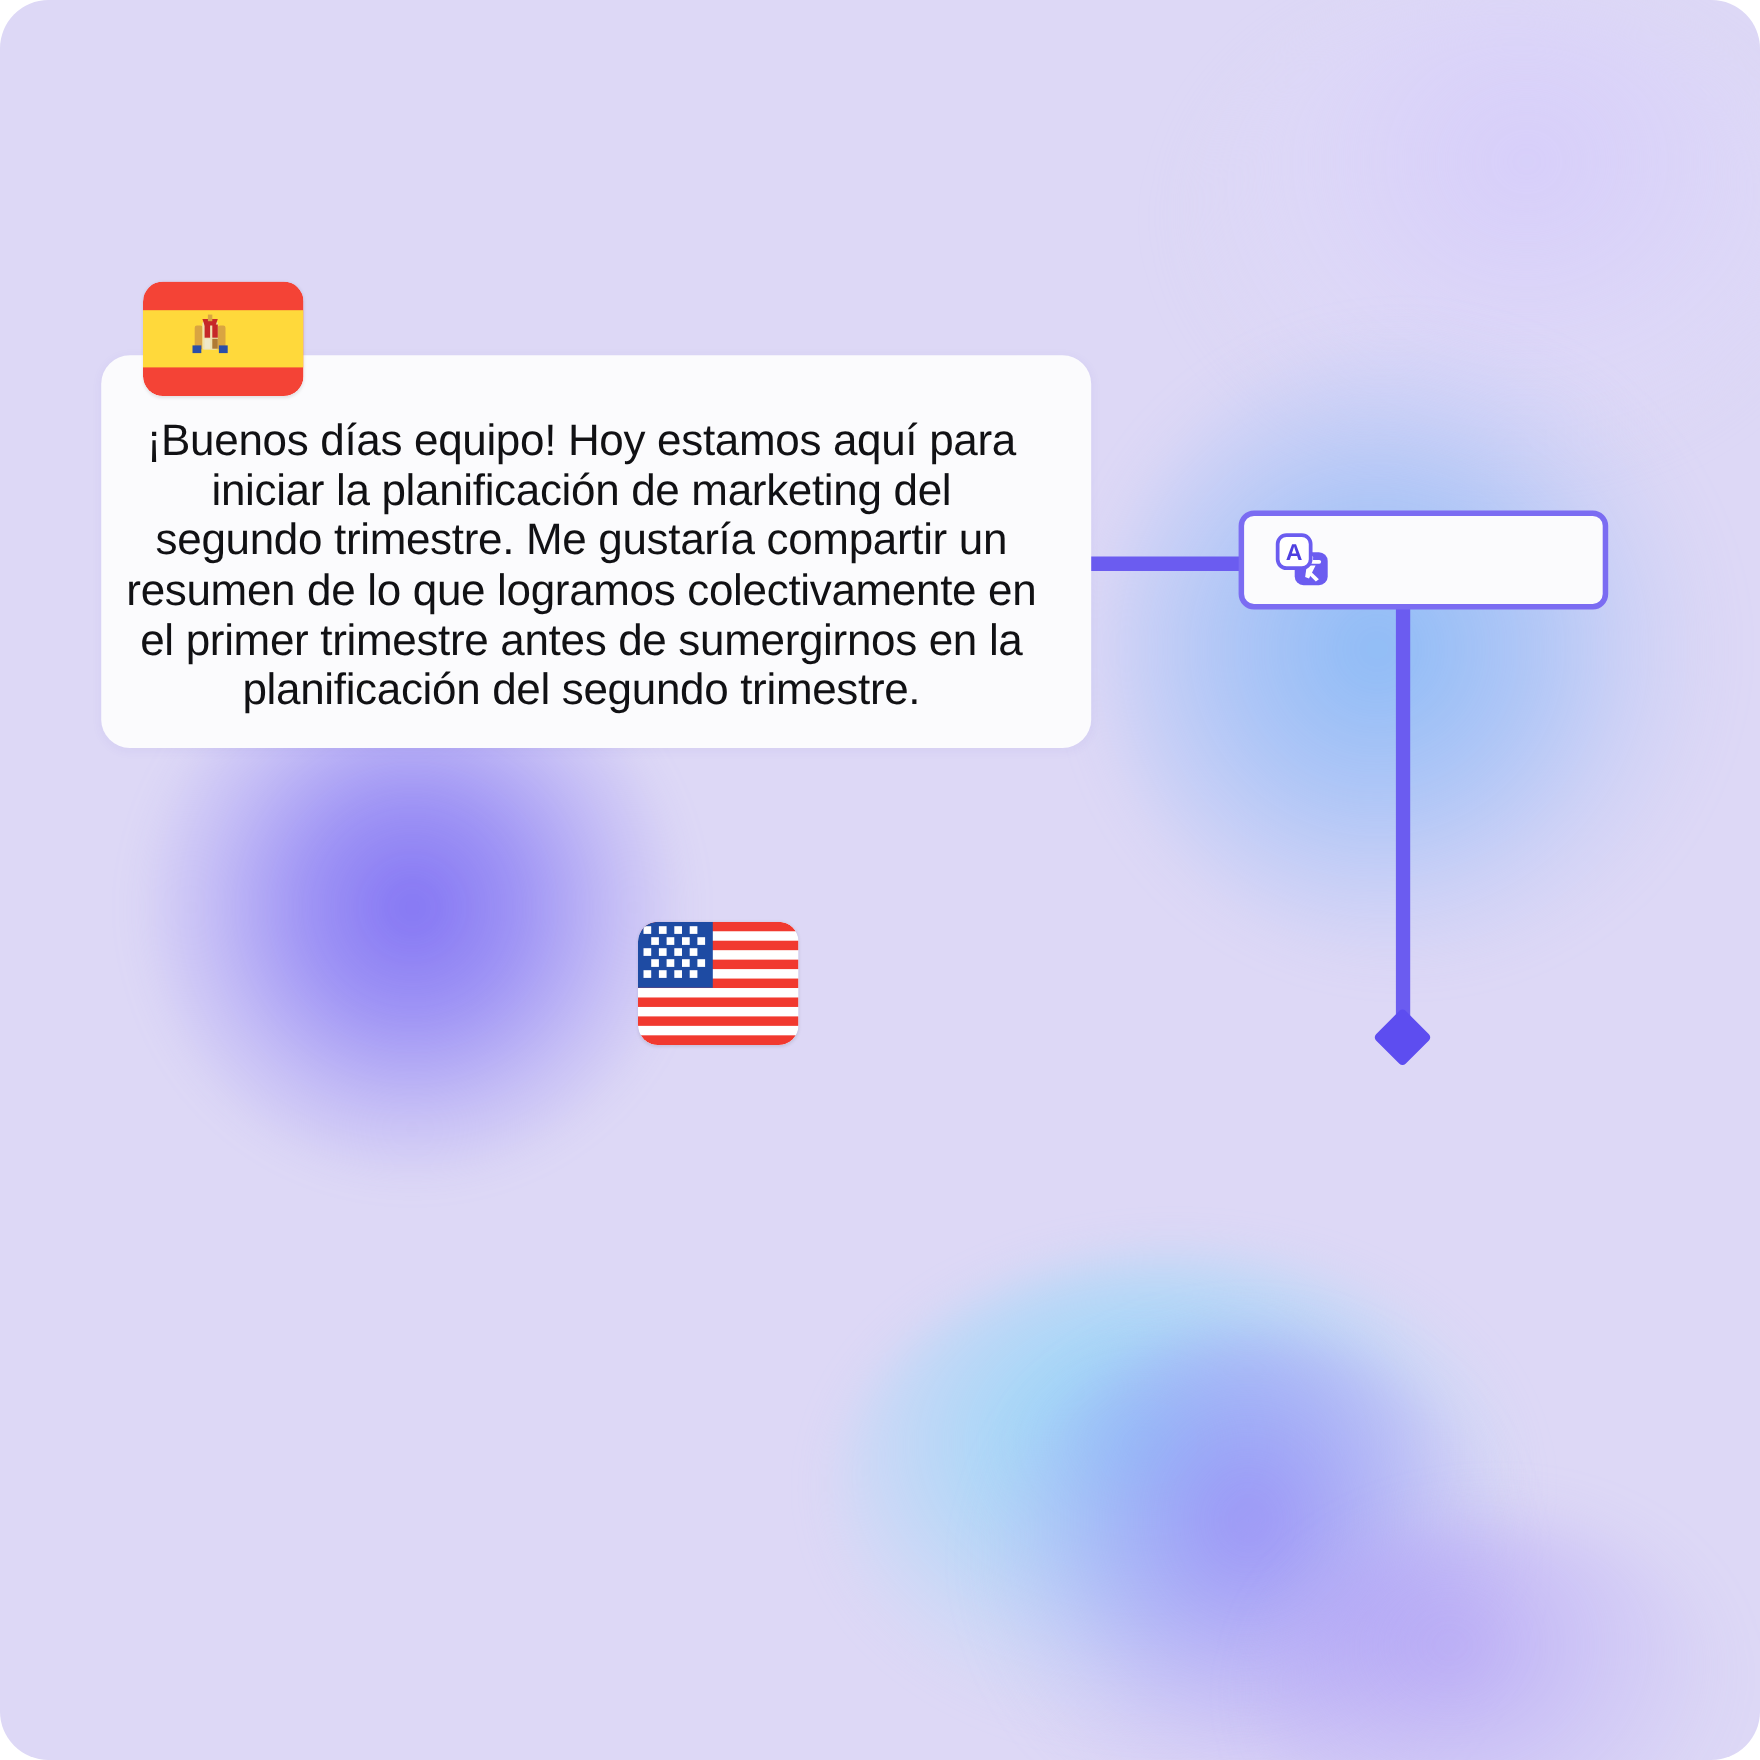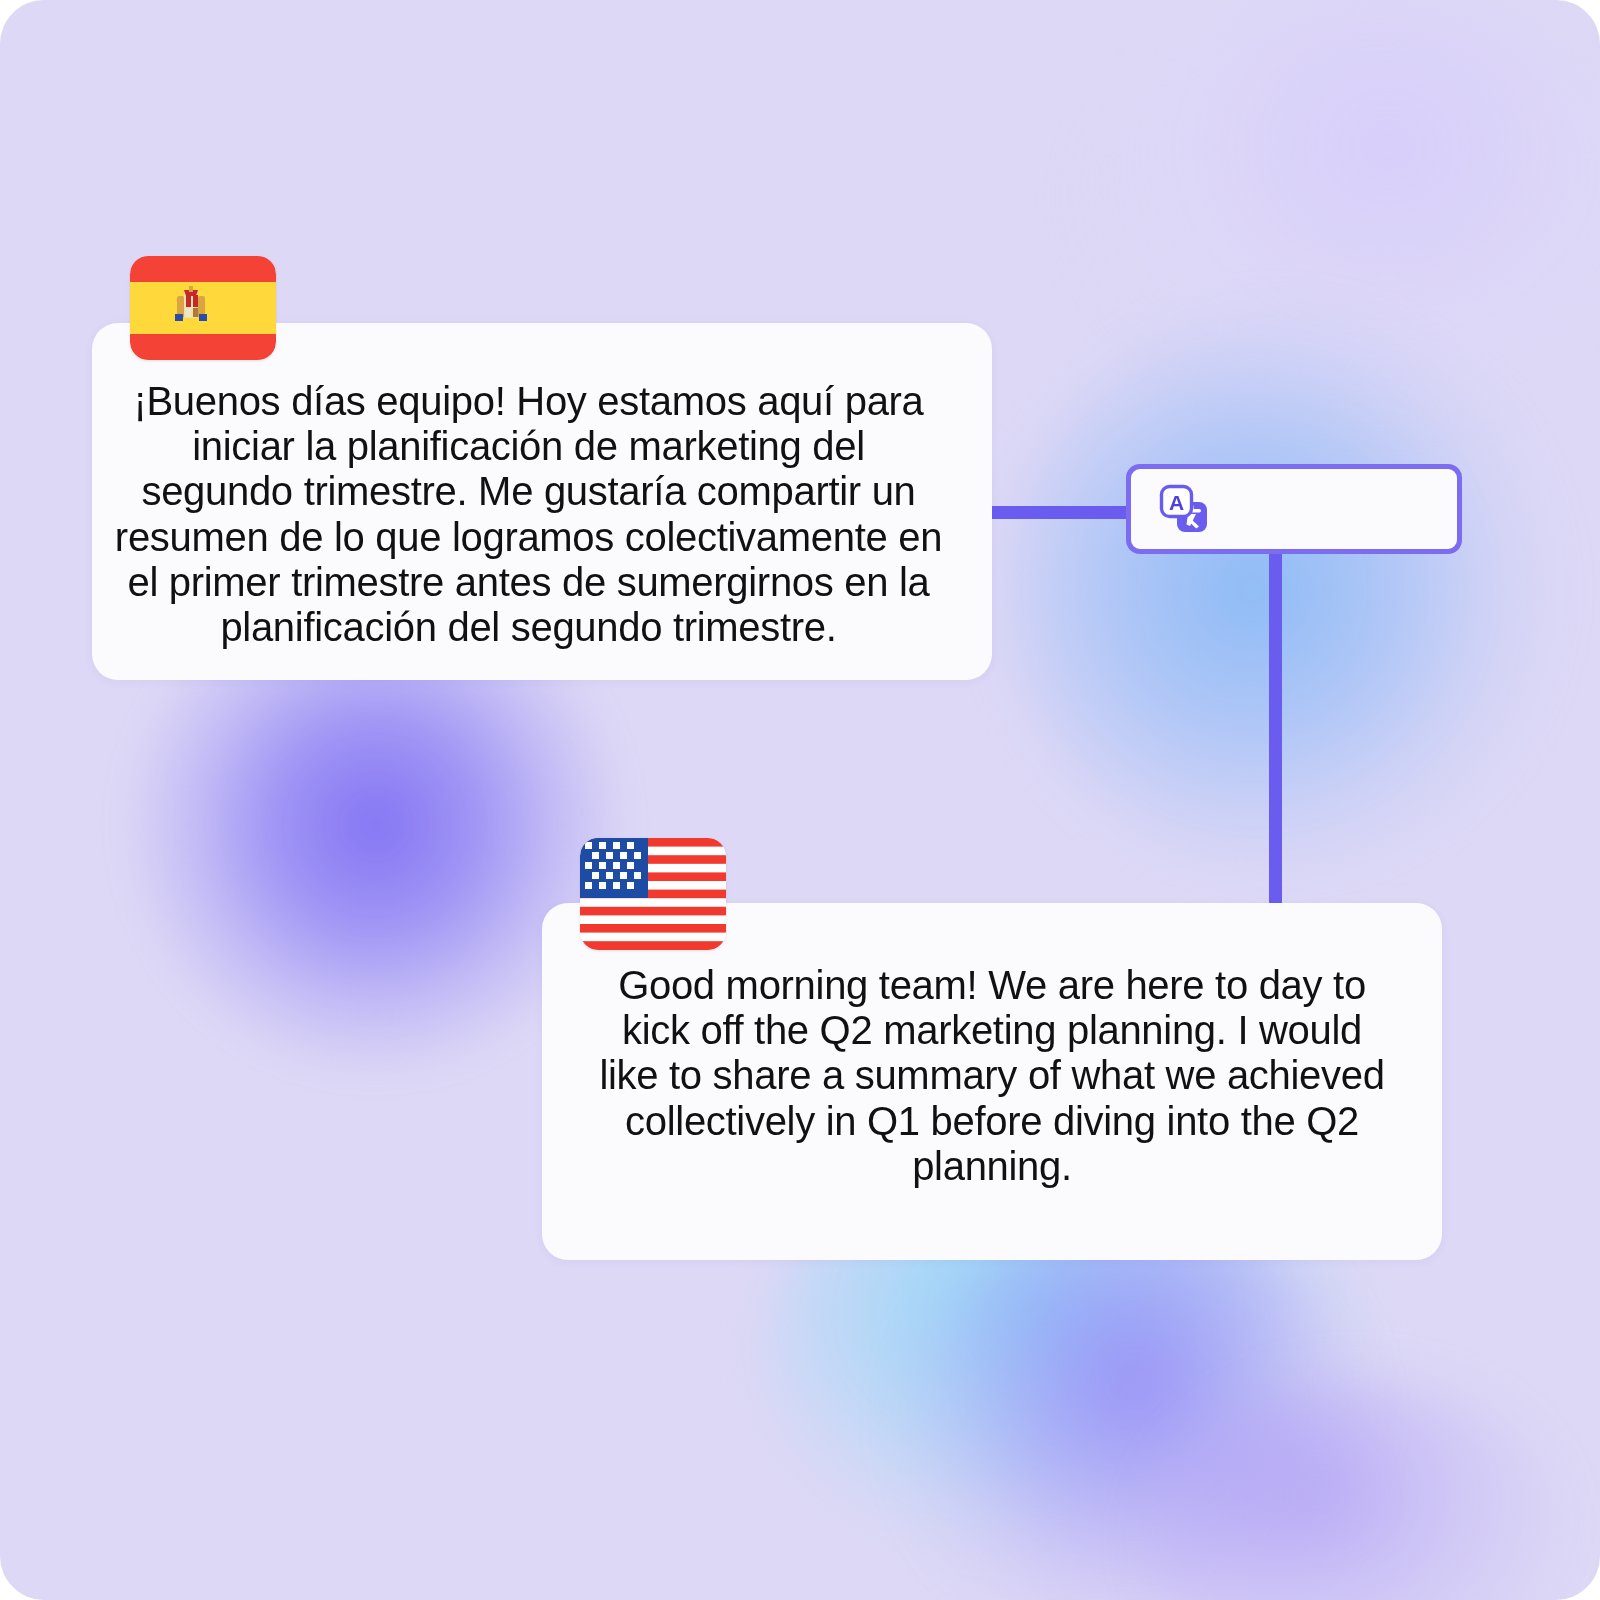--- a/index.html
+++ b/index.html
@@ -226,23 +226,20 @@
         <rect x="14" y="18" width="5" height="9" fill="#efe8c8"></rect>
         <rect x="21" y="18" width="5" height="9" fill="#b07a34"></rect>
         <rect x="3" y="24" width="8" height="7" fill="#2a4ea8"></rect>
         <rect x="27" y="24" width="8" height="7" fill="#2a4ea8"></rect>
         <path d="M12 0 L26 0 L24 6 L14 6 Z" fill="#c62828"></path>
         <rect x="17" y="-4" width="4" height="6" fill="#d9a441"></rect>
       </g>
     </svg>
   </div>
 
-  <div class="card" id="card-english">
-    <div class="card-text">Good morning team! We are here to day to kick off the Q2 marketing planning. I would like to share a summary of what we achieved collectively in Q1 before diving into the Q2 planning.</div>
-  </div>
 
   <div class="flag" id="flag-usa">
     <svg viewBox="0 0 146 112" width="146" height="112" xmlns="http://www.w3.org/2000/svg">
       <defs>
         <clipPath id="usaClip">
             <rect x="0" y="0" width="146" height="112" rx="18"></rect>
           </clipPath>
       </defs>
       <g clip-path="url(#usaClip)">
         <rect x="0" y="0" width="146" height="112" fill="#ffffff"></rect>

